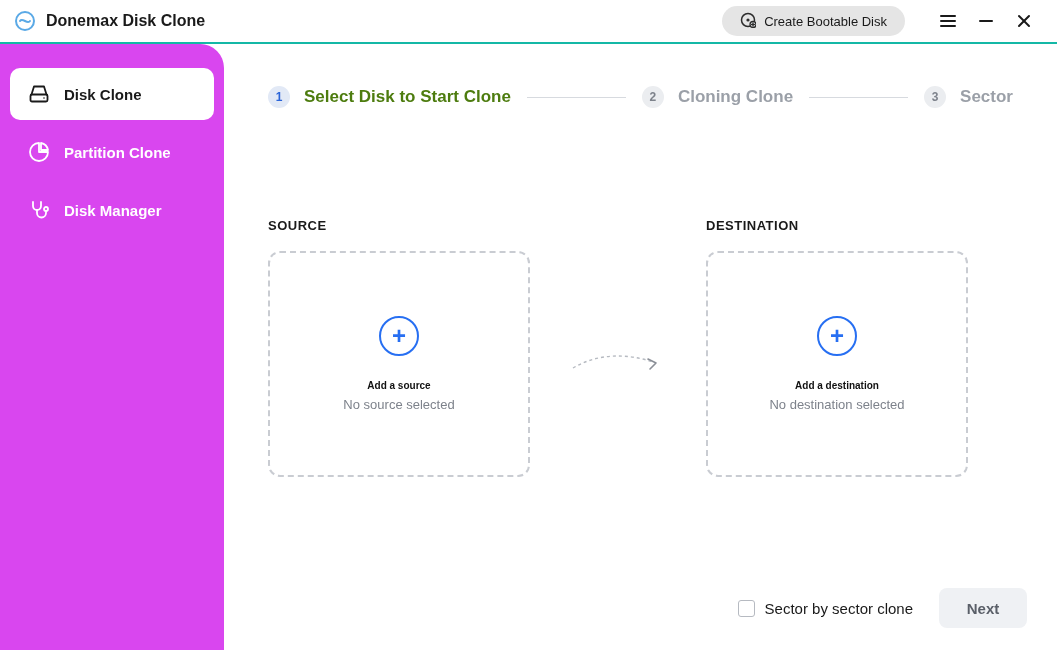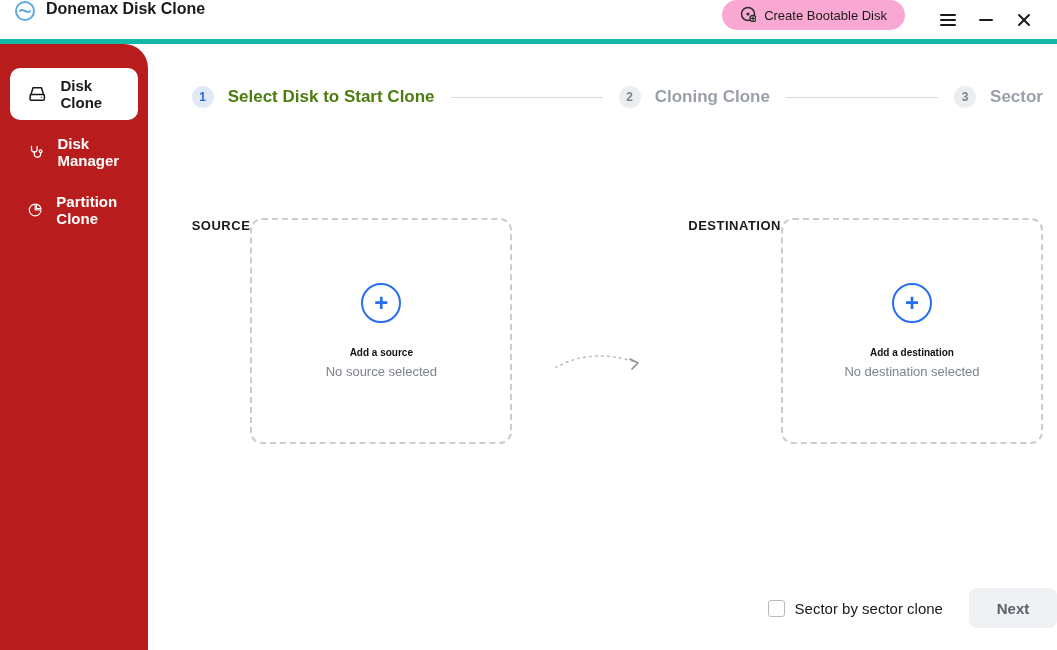--- a/index.html
+++ b/index.html
@@ -11,35 +11,36 @@
       background: #ffffff;
       color: #1a1a1a;
       display: flex;
       flex-direction: column;
     }
 
     
     .titlebar {
       height: 44px;
       display: flex;
+      align-items: center;
       padding: 0 14px;
-      border-bottom: 5px solid #14b8a6;
+      border-bottom: 2px solid #14b8a6;
       gap: 10px;
     }
     .app-logo {
       width: 22px; height: 22px;
       display: flex; align-items: center; justify-content: center;
     }
     .app-title { font-size: 16px; font-weight: 600; color: #1a1a1a; }
     .titlebar-spacer { flex: 1; }
     .create-bootable {
       display: flex; align-items: center; gap: 8px;
       height: 30px;
       padding: 0 18px;
-      background: #f9a8d4;
+      background: #e5e5e5;
       border-radius: 16px;
       font-size: 13px;
       font-weight: 500;
       color: #1a1a1a;
       cursor: pointer;
     }
     .titlebar-btns { display: flex; align-items: center; gap: 0; margin-left: 14px; }
     .titlebar-btn {
       width: 38px; height: 30px;
       display: flex; align-items: center; justify-content: center;
@@ -49,21 +50,21 @@
     
     .body-row {
       flex: 1;
       display: flex;
       min-height: 0;
     }
 
     
     .sidebar {
       width: 224px;
-      background: #b91c1c;
+      background: #d946ef;
       display: flex;
       flex-direction: column;
       padding-top: 22px;
       border-top-right-radius: 24px;
     }
     .sidebar ul { list-style: none; }
     .sidebar li {
       height: 52px;
       display: flex;
       align-items: center;
@@ -117,21 +118,21 @@
       flex: 1; height: 1px; background: #d7dadf;
     }
 
     
     .areas {
       display: flex;
       align-items: flex-start;
       gap: 28px;
       margin-top: 110px;
     }
-    .col { display: flex; flex-direction: row; }
+    .col { display: flex; flex-direction: column; }
     .col-label {
       font-size: 13px; font-weight: 700; letter-spacing: 0.5px;
       color: #1a1a1a;
       margin-bottom: 18px;
     }
     .dropzone {
       width: 262px;
       height: 226px;
       border: 2px dashed #c9ccd2;
       border-radius: 12px;
@@ -244,32 +245,32 @@
       <li class="active">
         <svg width="22" height="22" viewBox="0 0 22 22" fill="none" stroke-width="1.8" stroke-linecap="round" stroke-linejoin="round">
           <rect x="2.5" y="11.5" width="17" height="7" rx="1.5"></rect>
           <path d="M3.5 11.5 L6 3.5 H16 L18.5 11.5"></path>
           <circle cx="16" cy="15" r="0.8" fill="#1a1a1a" stroke="none"></circle>
         </svg>
         <span>Disk Clone</span>
       </li>
       <li>
         <svg width="22" height="22" viewBox="0 0 22 22" fill="none" stroke-width="1.8" stroke-linecap="round" stroke-linejoin="round">
+          <path d="M11 2 A9 9 0 1 0 20 11 L11 11 Z"></path>
+          <path d="M13 2 A9 9 0 0 1 20 9 L13 9 Z"></path>
+        </svg>
+        <span>Partition Clone</span>
+      </li>
+      <li>
+        <svg width="22" height="22" viewBox="0 0 22 22" fill="none" stroke-width="1.8" stroke-linecap="round" stroke-linejoin="round">
           <path d="M5 3 v4 a4 4 0 0 0 8 0 V3"></path>
           <path d="M9 11 v3 a4.5 4.5 0 0 0 9 0 v-2"></path>
           <circle cx="18" cy="10" r="2"></circle>
         </svg>
         <span>Disk Manager</span>
-      </li>
-      <li>
-        <svg width="22" height="22" viewBox="0 0 22 22" fill="none" stroke-width="1.8" stroke-linecap="round" stroke-linejoin="round">
-          <path d="M11 2 A9 9 0 1 0 20 11 L11 11 Z"></path>
-          <path d="M13 2 A9 9 0 0 1 20 9 L13 9 Z"></path>
-        </svg>
-        <span>Partition Clone</span>
       </li>
     </ul>
   </nav>
 
   <main class="main">
 
     <div class="steps">
       <div class="step">
         <span class="step-num">1</span>
         <span class="step-label">Select Disk to Start Clone</span>

